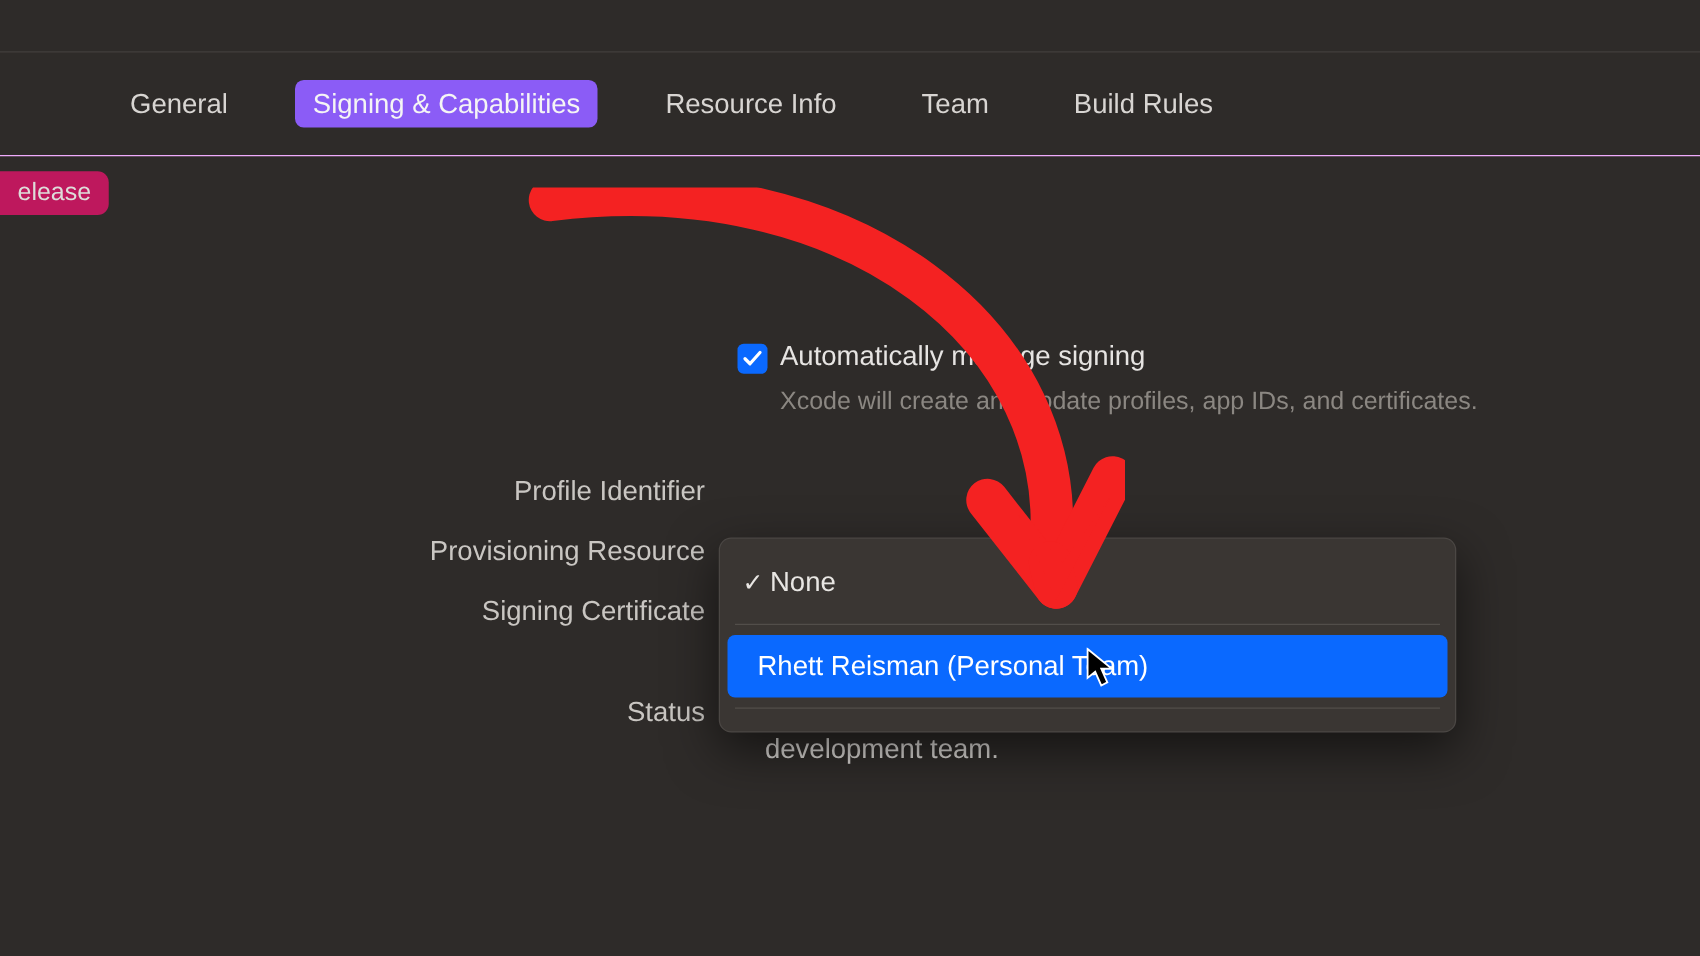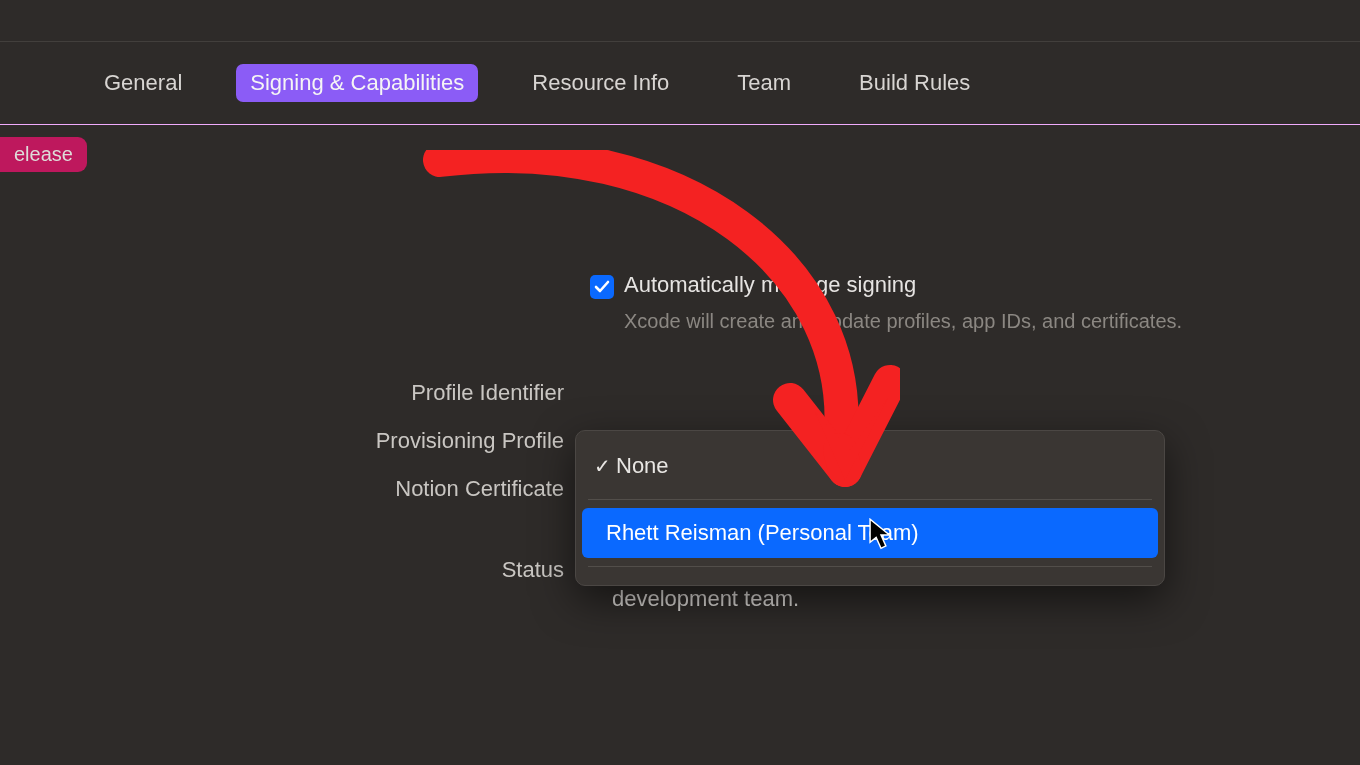--- a/index.html
+++ b/index.html
@@ -222,26 +222,26 @@
   </div>
   <div class="check-sub">Xcode will create and update profiles, app IDs, and certificates.</div>
 
 
   <div class="row">
     <div class="field-label">Profile Identifier</div>
     <div class="field-value"></div>
   </div>
 
   <div class="row">
-    <div class="field-label">Provisioning Profile</div>
+    <div class="field-label">Provisioning Resource</div>
     <div class="field-value"></div>
   </div>
 
   <div class="row">
-    <div class="field-label">Notion Certificate</div>
+    <div class="field-label">Signing Certificate</div>
     <div class="field-value sig-cert">Apple Development</div>
   </div>
 
   <div class="status-row">
     <div class="field-label">Status</div>
     <div class="status-icon">
       <svg viewBox="0 0 12 12">
         <path d="M2 2 L10 10 M10 2 L2 10" stroke="#fff" stroke-width="2" stroke-linecap="round"></path>
       </svg>
     </div>

